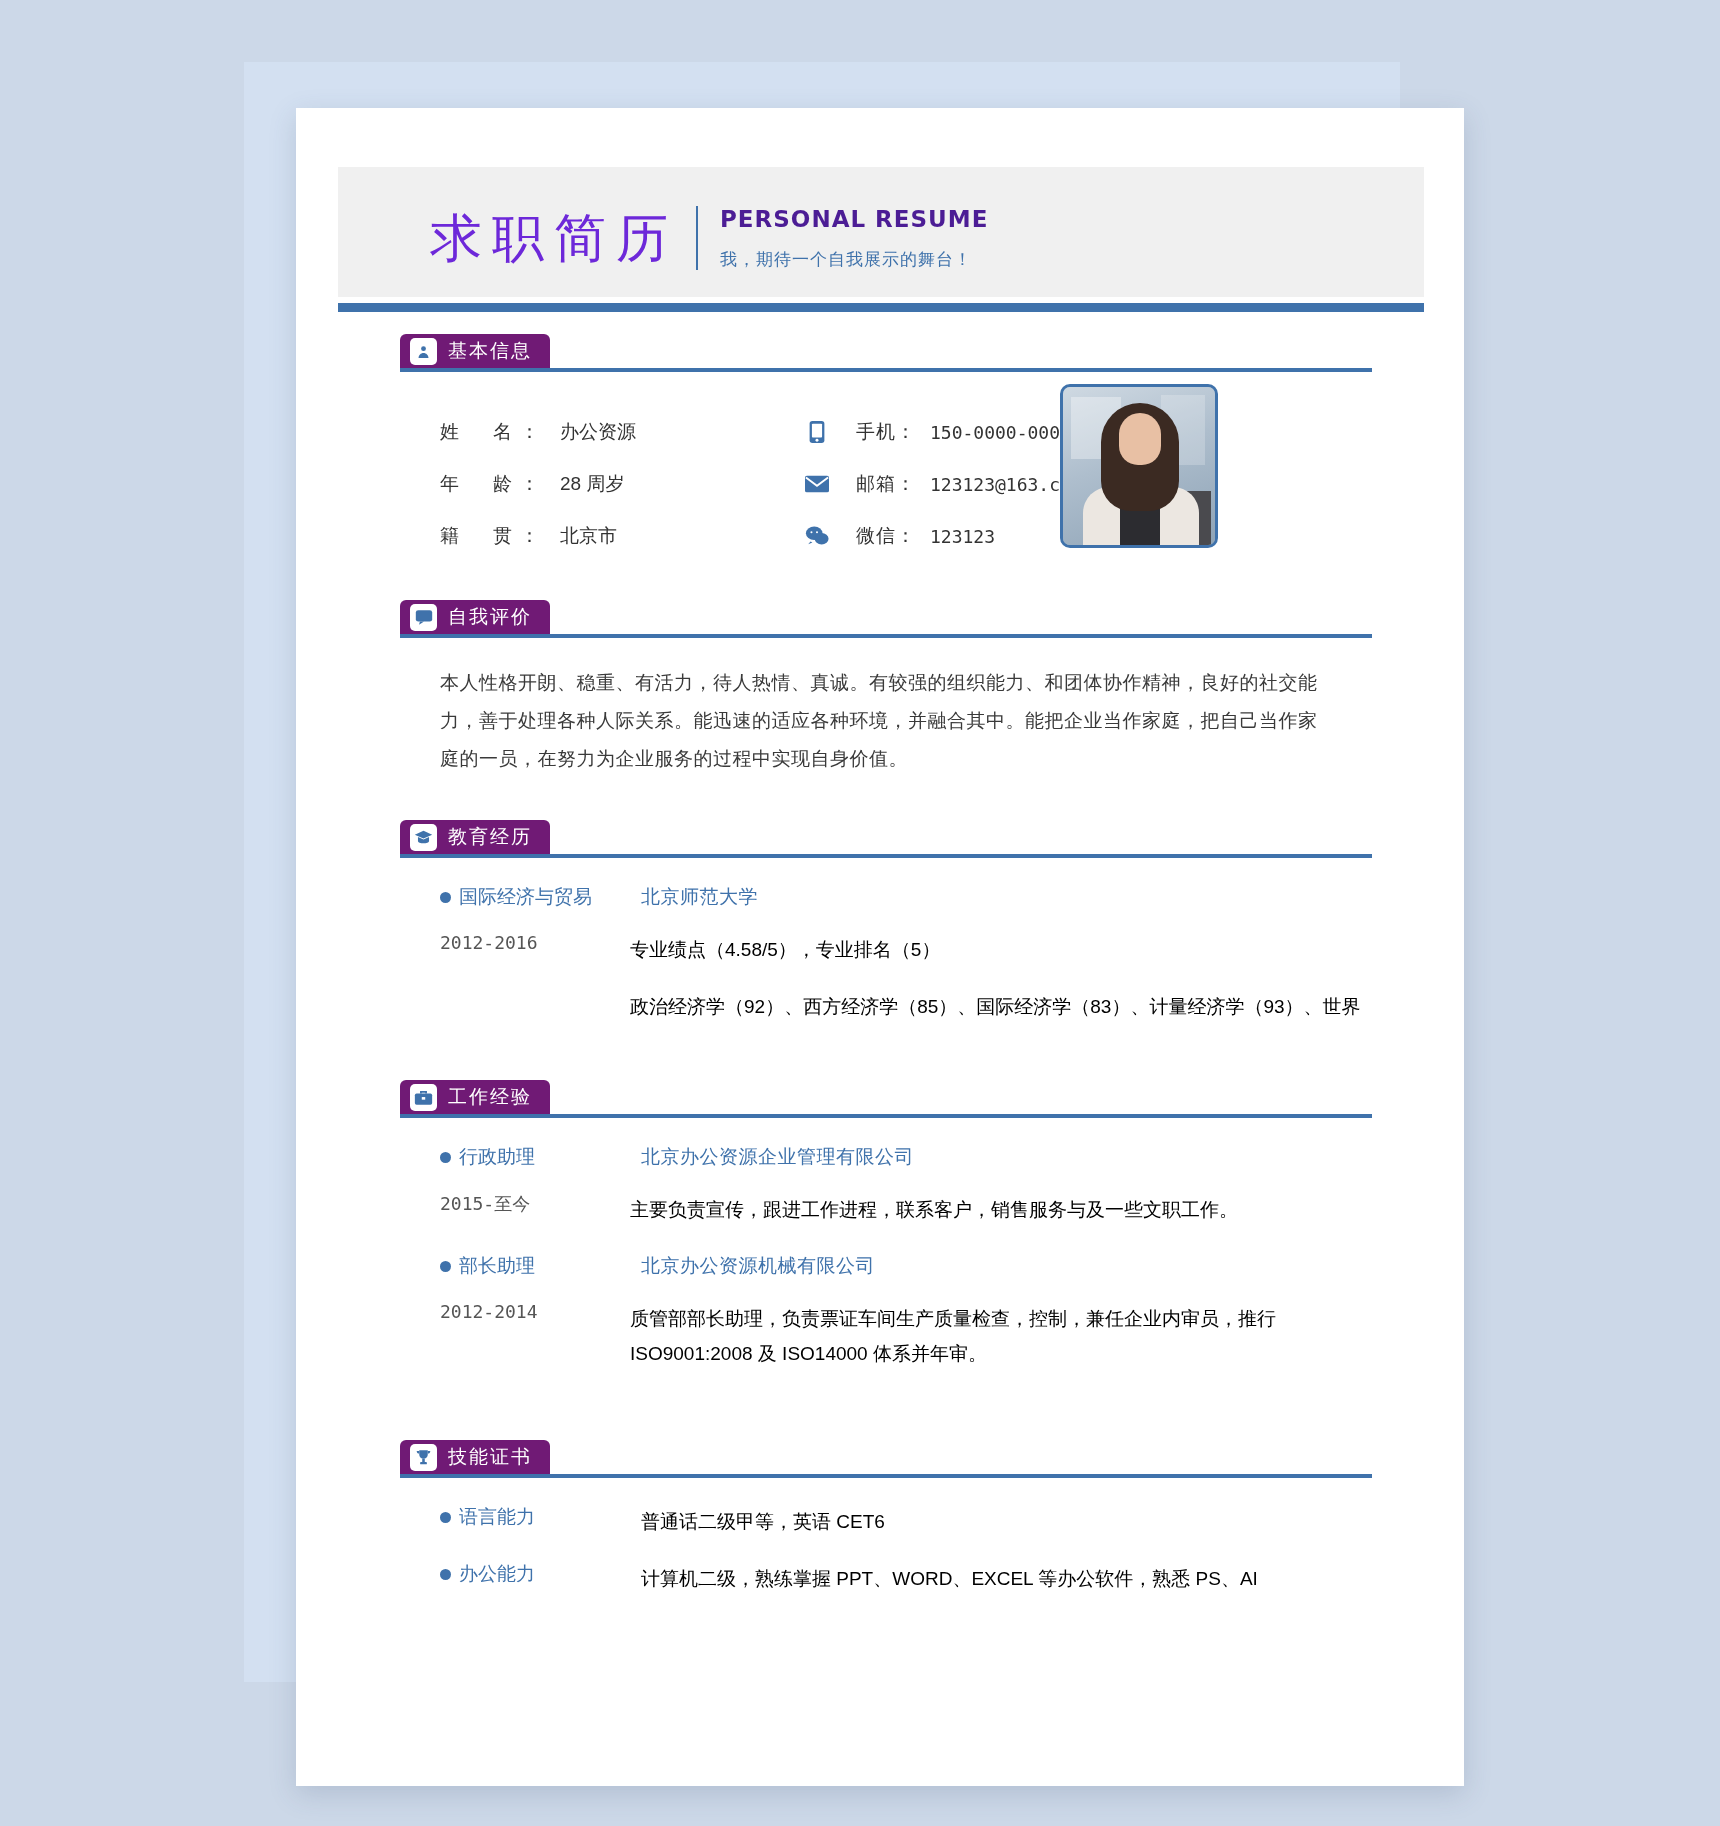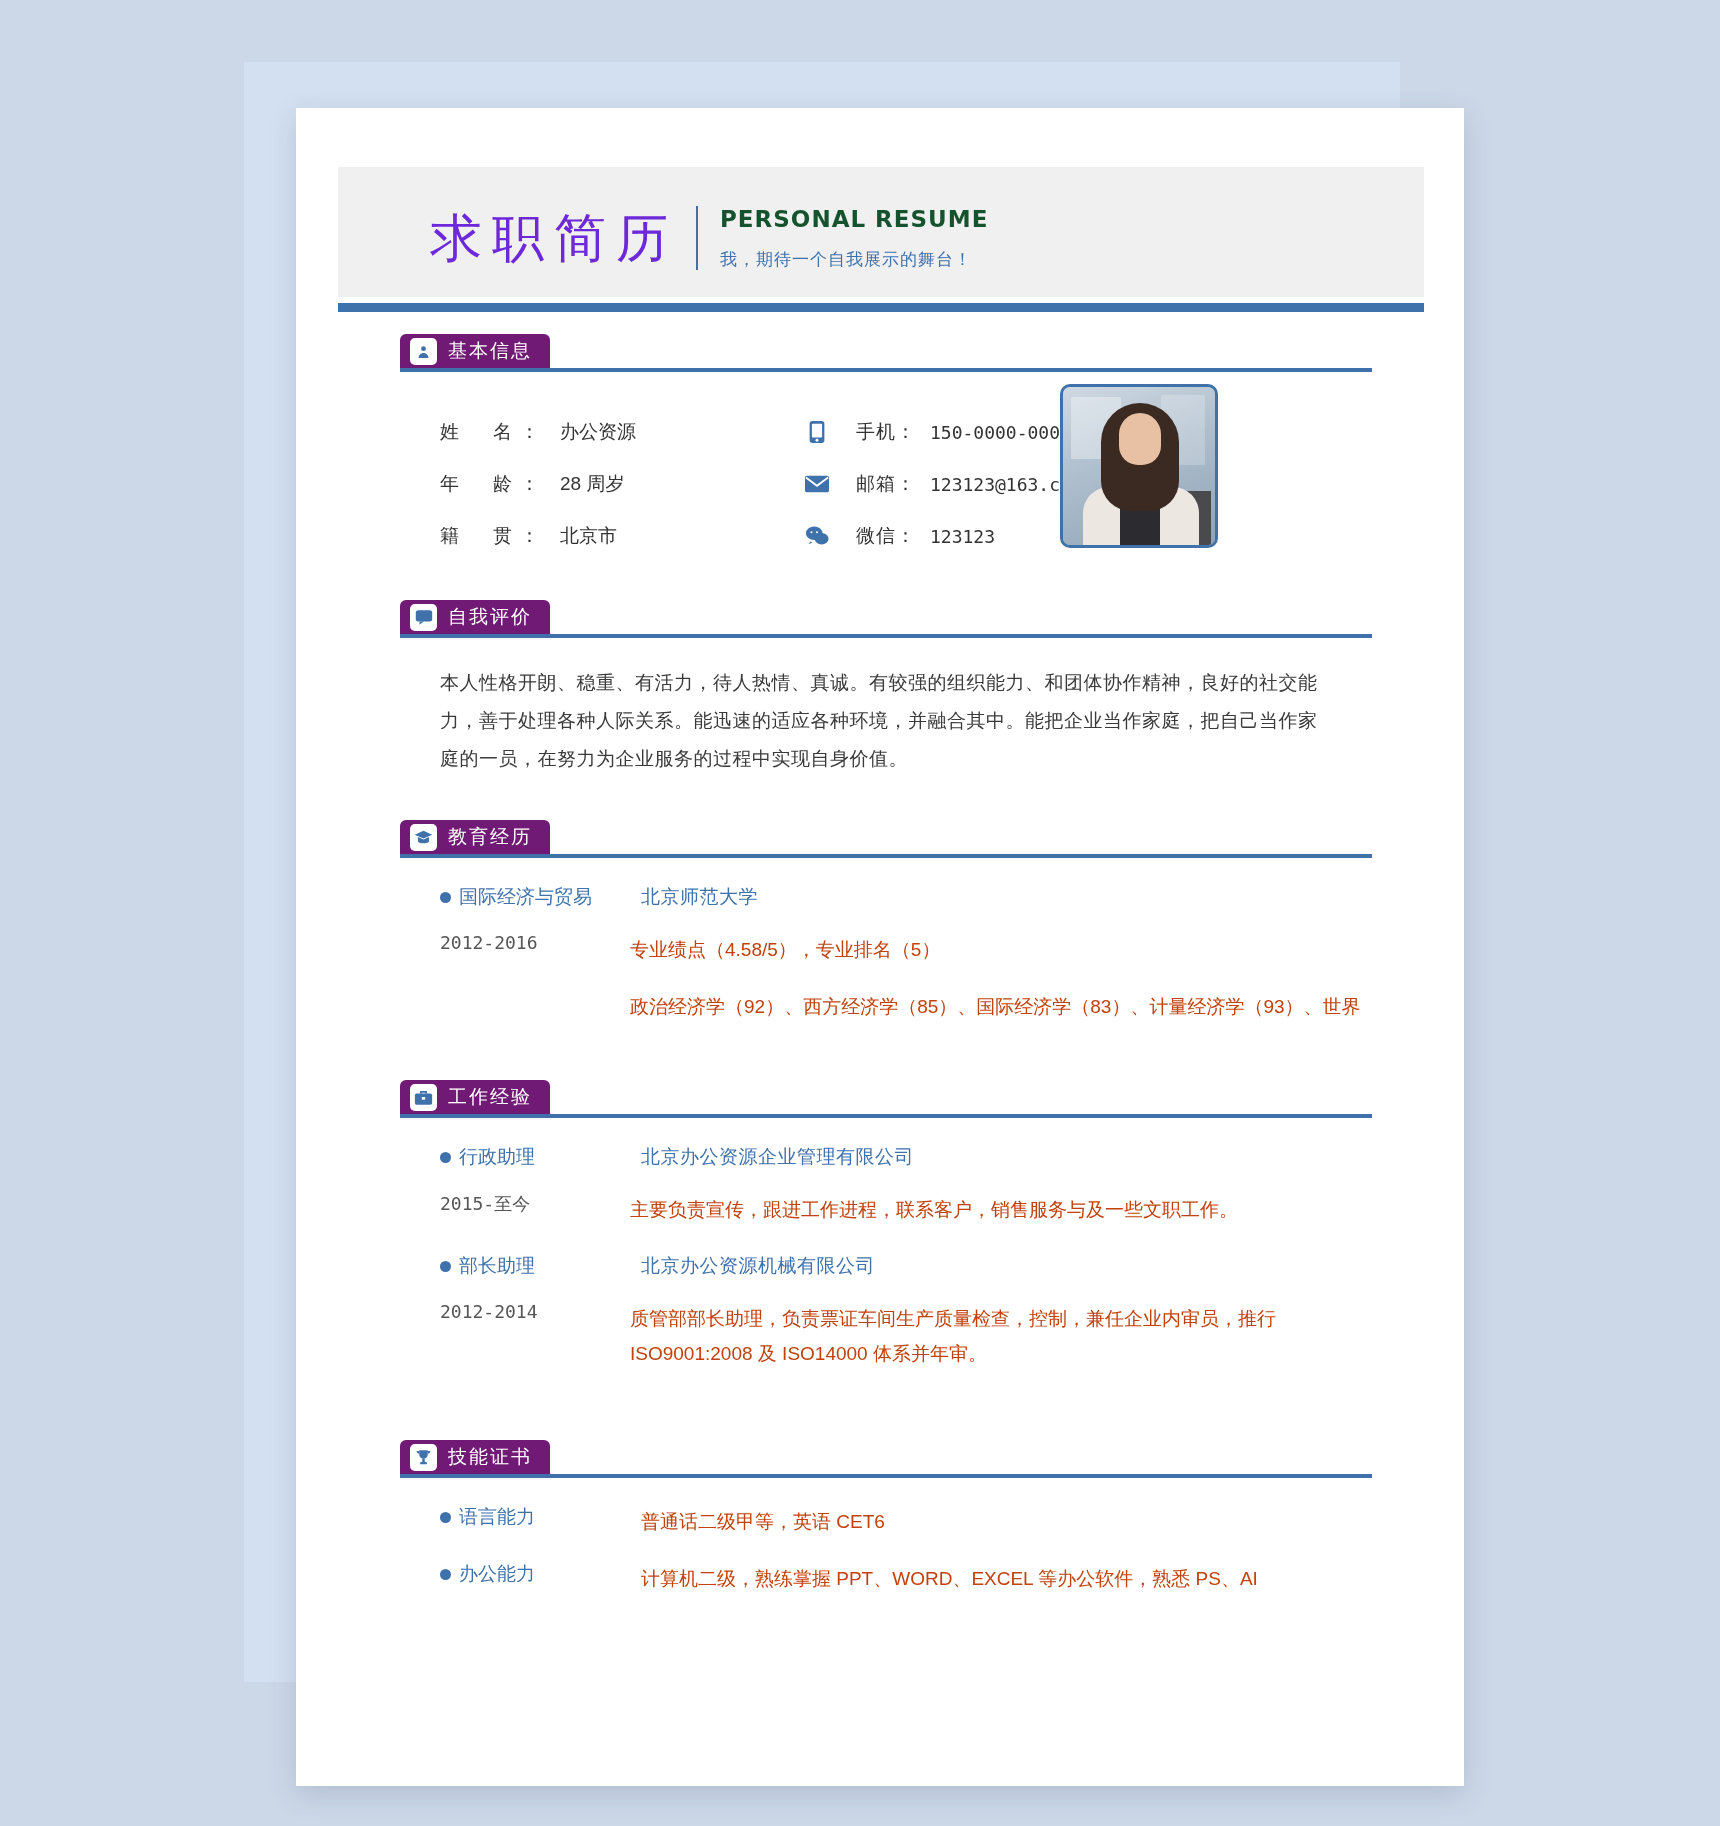--- a/index.html
+++ b/index.html
@@ -72,21 +72,21 @@
   .title-right {
     display: flex;
     flex-direction: column;
     justify-content: center;
   }
   .en-title {
     font-family: "DejaVu Sans", sans-serif;
     font-size: 23px;
     font-weight: bold;
     letter-spacing: 1px;
-    color: #14532d;
+    color: #4c1d95;
     line-height: 1.3;
   }
   .slogan {
     font-size: 17px;
     color: #3f72ab;
     margin-top: 13px;
     letter-spacing: 1px;
   }
   .header-rule {
     position: absolute;
@@ -266,21 +266,21 @@
     letter-spacing: 0.5px;
   }
   .entry-date {
     width: 190px;
     font-size: 18px;
     color: #555;
     font-family: "DejaVu Sans Mono", monospace;
   }
   .entry-desc {
     font-size: 19px;
-    color: #c2410c;
+    color: #000000;
     line-height: 1.85;
     max-width: 740px;
   }
   .sub-row { display: flex; margin-top: 22px; }
   .spacer-row { height: 26px; }
 </style>
 </head>
 <body>
 
 <div class="stage">

